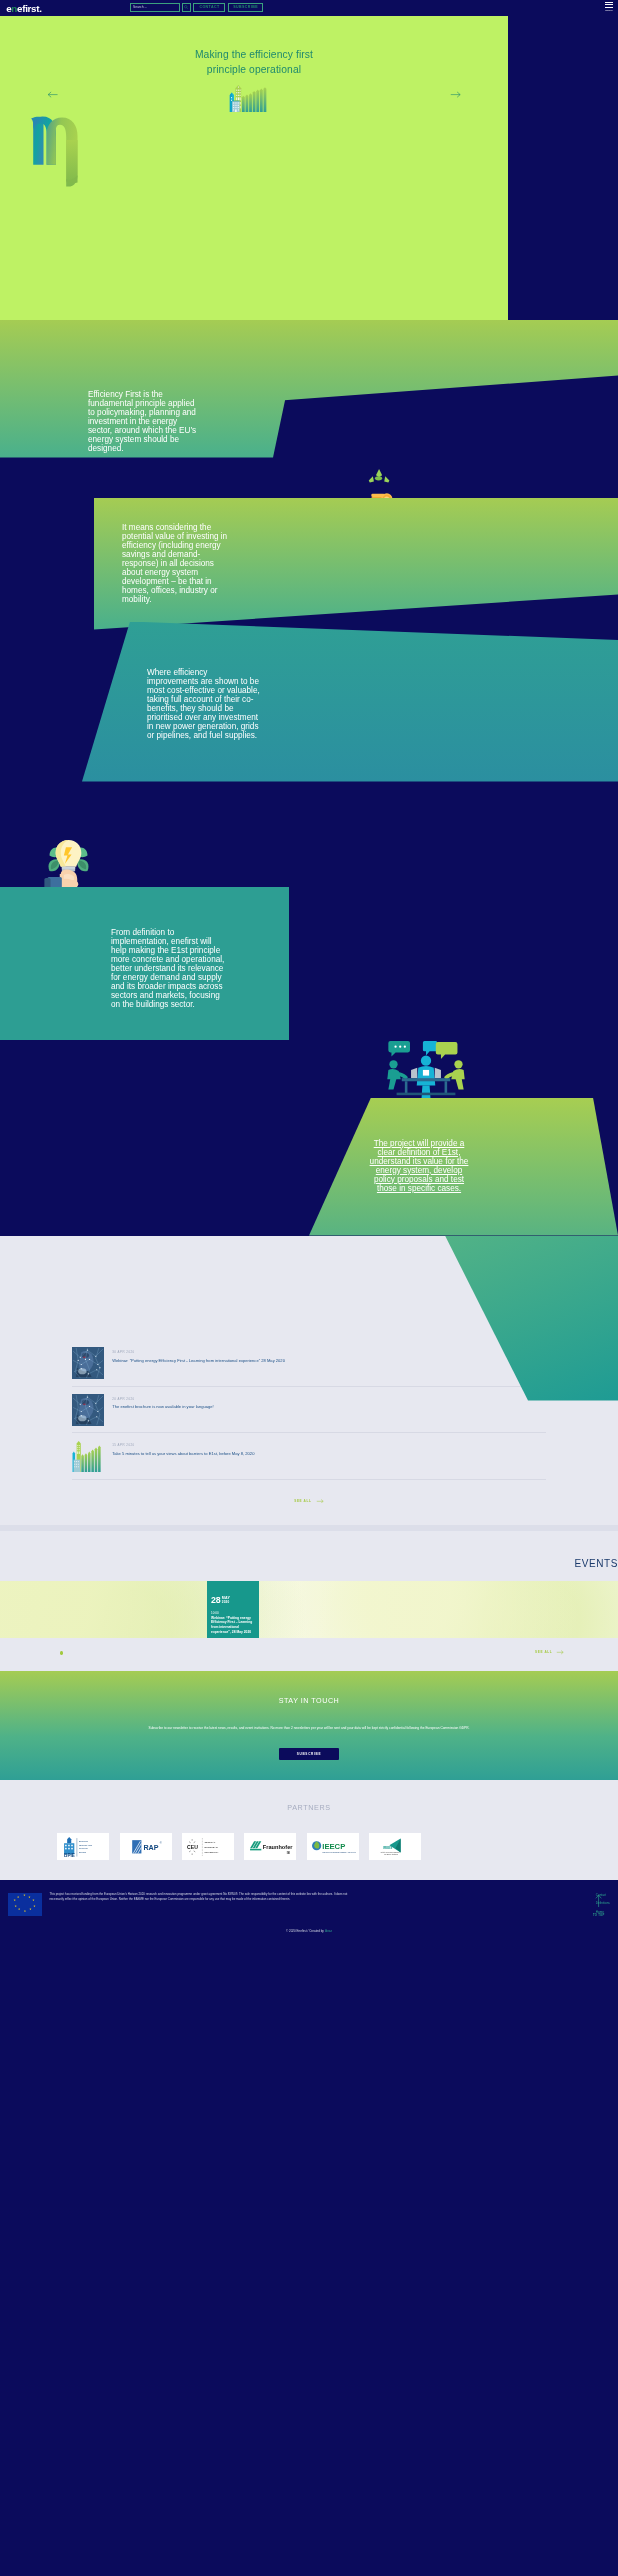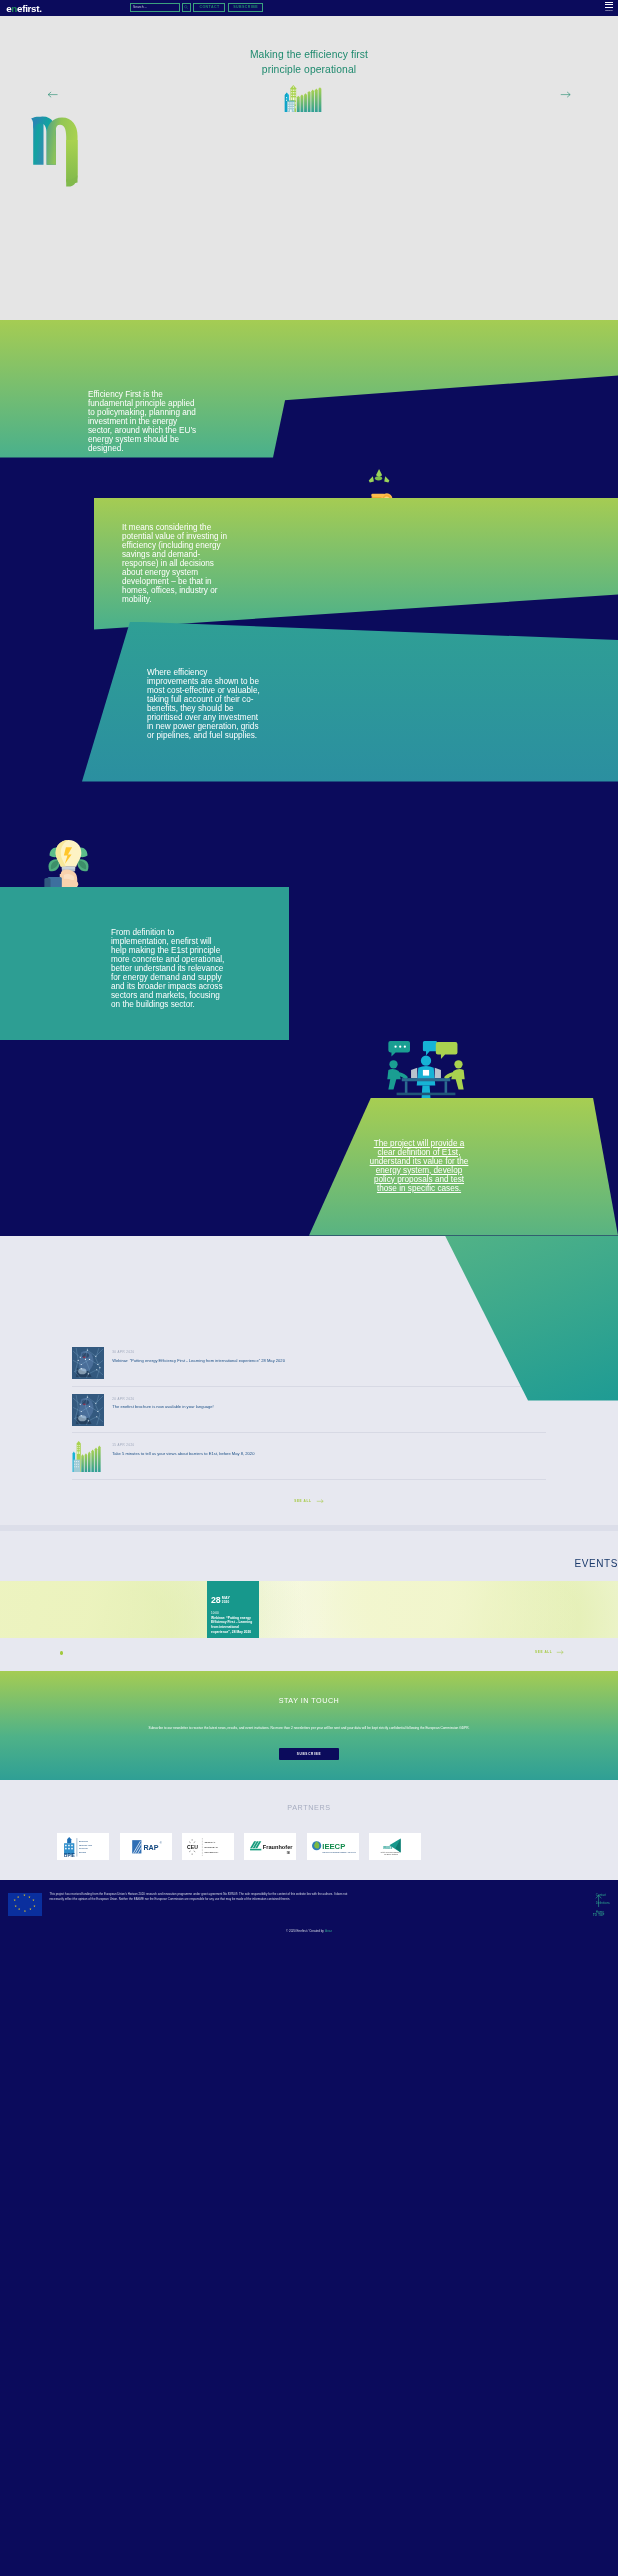--- a/index.html
+++ b/index.html
@@ -54,22 +54,22 @@
   .menu-toggle{
     position:absolute; right:5.2px; top:2.1px;
     display:flex; flex-direction:column; align-items:center;
     cursor:pointer; gap:0.5px;
   }
   .menu-toggle .bar{ width:7.7px; height:0.8px; background:#fff; margin-bottom:1px; }
   .menu-toggle .mlabel{ font-size:2.3px; letter-spacing:0.2px; color:#fff; }
 
   
   .hero{
-    position:relative; width:618px; height:304px;
-    background:#e5e5e5; overflow:hidden;
+    position:relative; width:508px; height:304px;
+    background:#bef264; overflow:hidden;
   }
   .hero-title{
     position:absolute; left:0; right:0; top:31px;
     text-align:center; color:#1f8a6e;
     font-size:10.3px; font-weight:400; line-height:1.55;
     letter-spacing:0.1px;
   }
   .hero-arrow{
     position:absolute; top:75px; color:#1f8a6e;
     font-size:8.8px; line-height:1; cursor:pointer; user-select:none;

